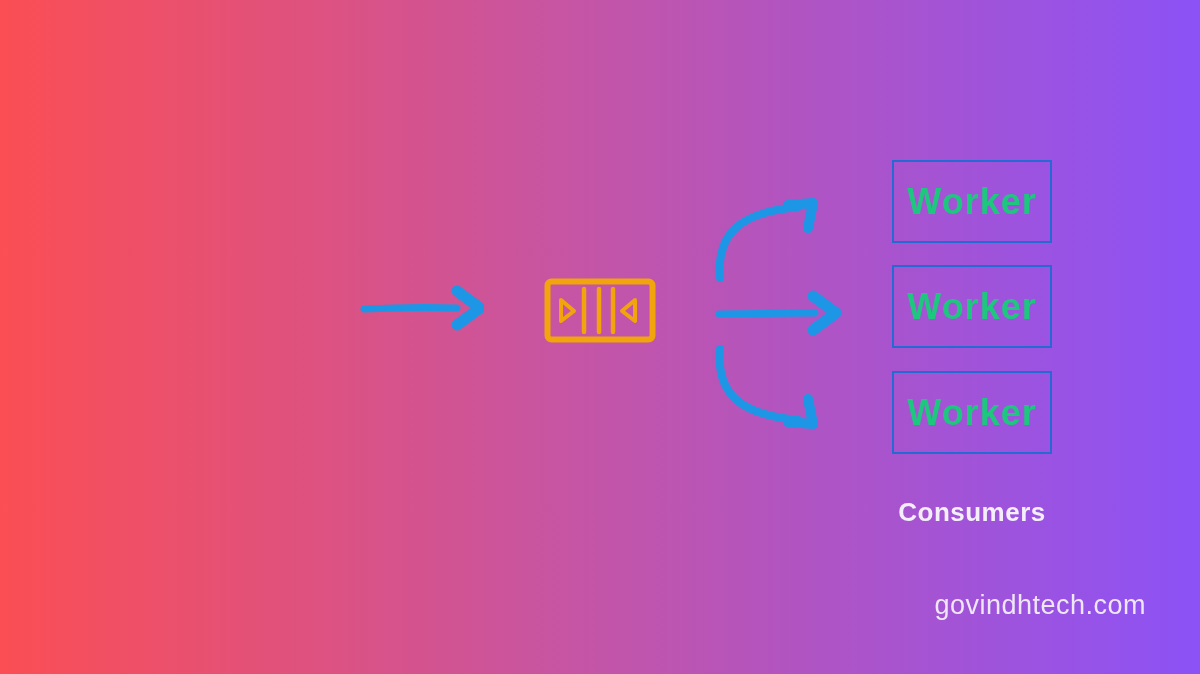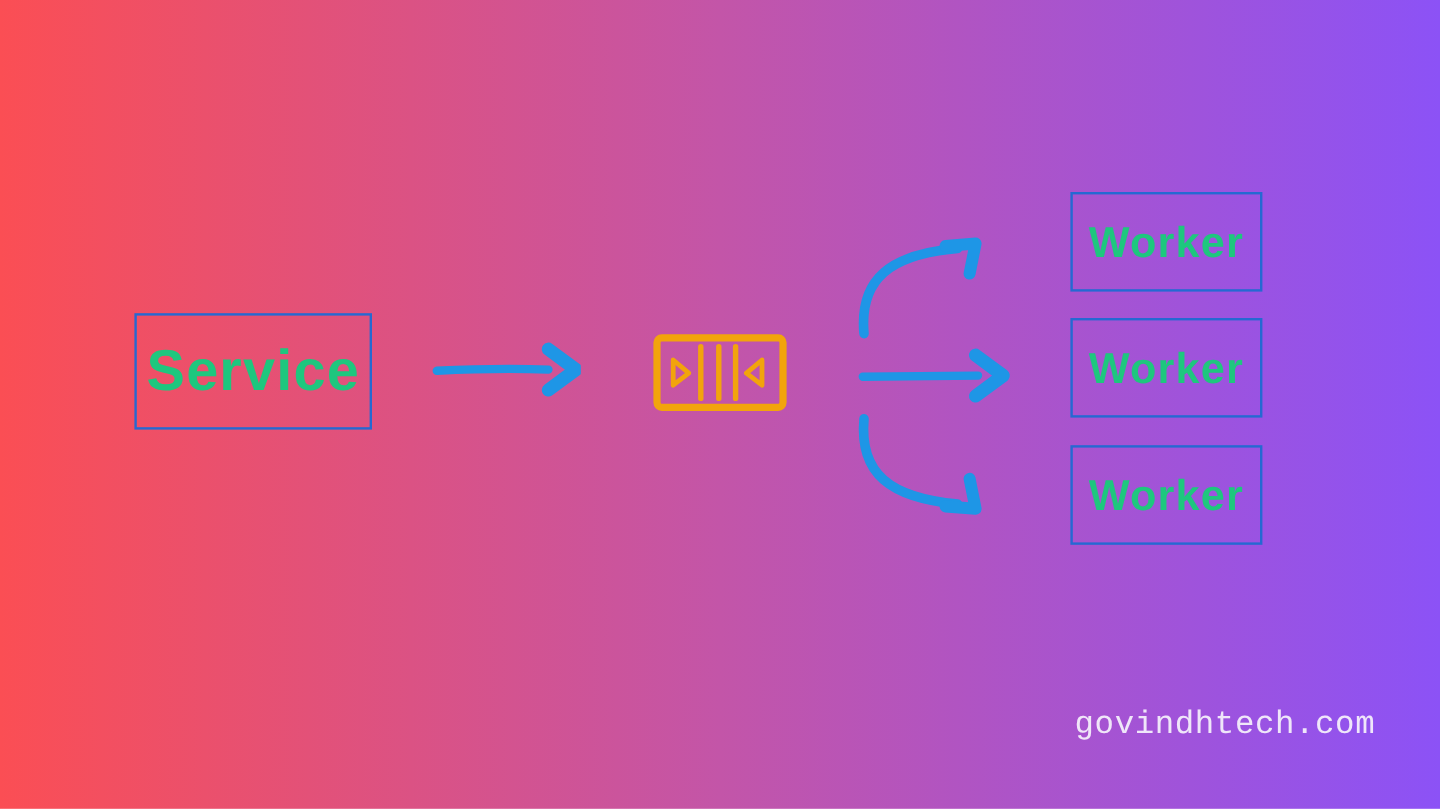--- a/index.html
+++ b/index.html
@@ -51,23 +51,20 @@
     fill: none;
     stroke-linecap: round;
     stroke-linejoin: round;
   }
 </style>
 </head>
 <body>
 
 <div class="stage">
 
-  <div class="abs node-box" style="left:112px; top:261px; width:198px; height:97px;">
-    <span class="node-label service-label">Service</span>
-  </div>
 
   <svg class="abs" style="left:360px; top:284px;" width="124" height="48" viewBox="0 0 124 48">
     <path class="stroke-arrow" d="M4,25 Q55,22.5 97,24" stroke-width="7"></path>
     <path class="stroke-arrow" d="M97,7 L120,24 L97,41" stroke-width="11"></path>
   </svg>
 
   <svg class="abs" style="left:544px; top:278px;" width="112" height="65" viewBox="0 0 112 65">
     <rect class="stroke-queue" x="3.5" y="3.5" width="105" height="58" rx="4" stroke-width="6"></rect>
     <path class="stroke-queue" d="M17,22 L30,33 L17,43 Z" stroke-width="4"></path>
     <path class="stroke-queue" d="M40,11 V54" stroke-width="4.5"></path>
@@ -90,16 +87,17 @@
 
   <div class="abs node-box" style="left:892px; top:160px; width:160px; height:83px;">
     <span class="node-label worker-label">Worker</span>
   </div>
   <div class="abs node-box" style="left:892px; top:265px; width:160px; height:83px;">
     <span class="node-label worker-label">Worker</span>
   </div>
   <div class="abs node-box" style="left:892px; top:371px; width:160px; height:83px;">
     <span class="node-label worker-label">Worker</span>
   </div>
+  <div class="abs caption" style="left:872px; top:497px; width:200px;">Consumers</div>
 
-  <div class="abs watermark" style="right:54px; top:590px;font-family:Liberation Mono, monospace;">govindhtech.com</div>
+  <div class="abs watermark" style="right:54px; top:590px;">govindhtech.com</div>
 
 </div>
 
 </body></html>

